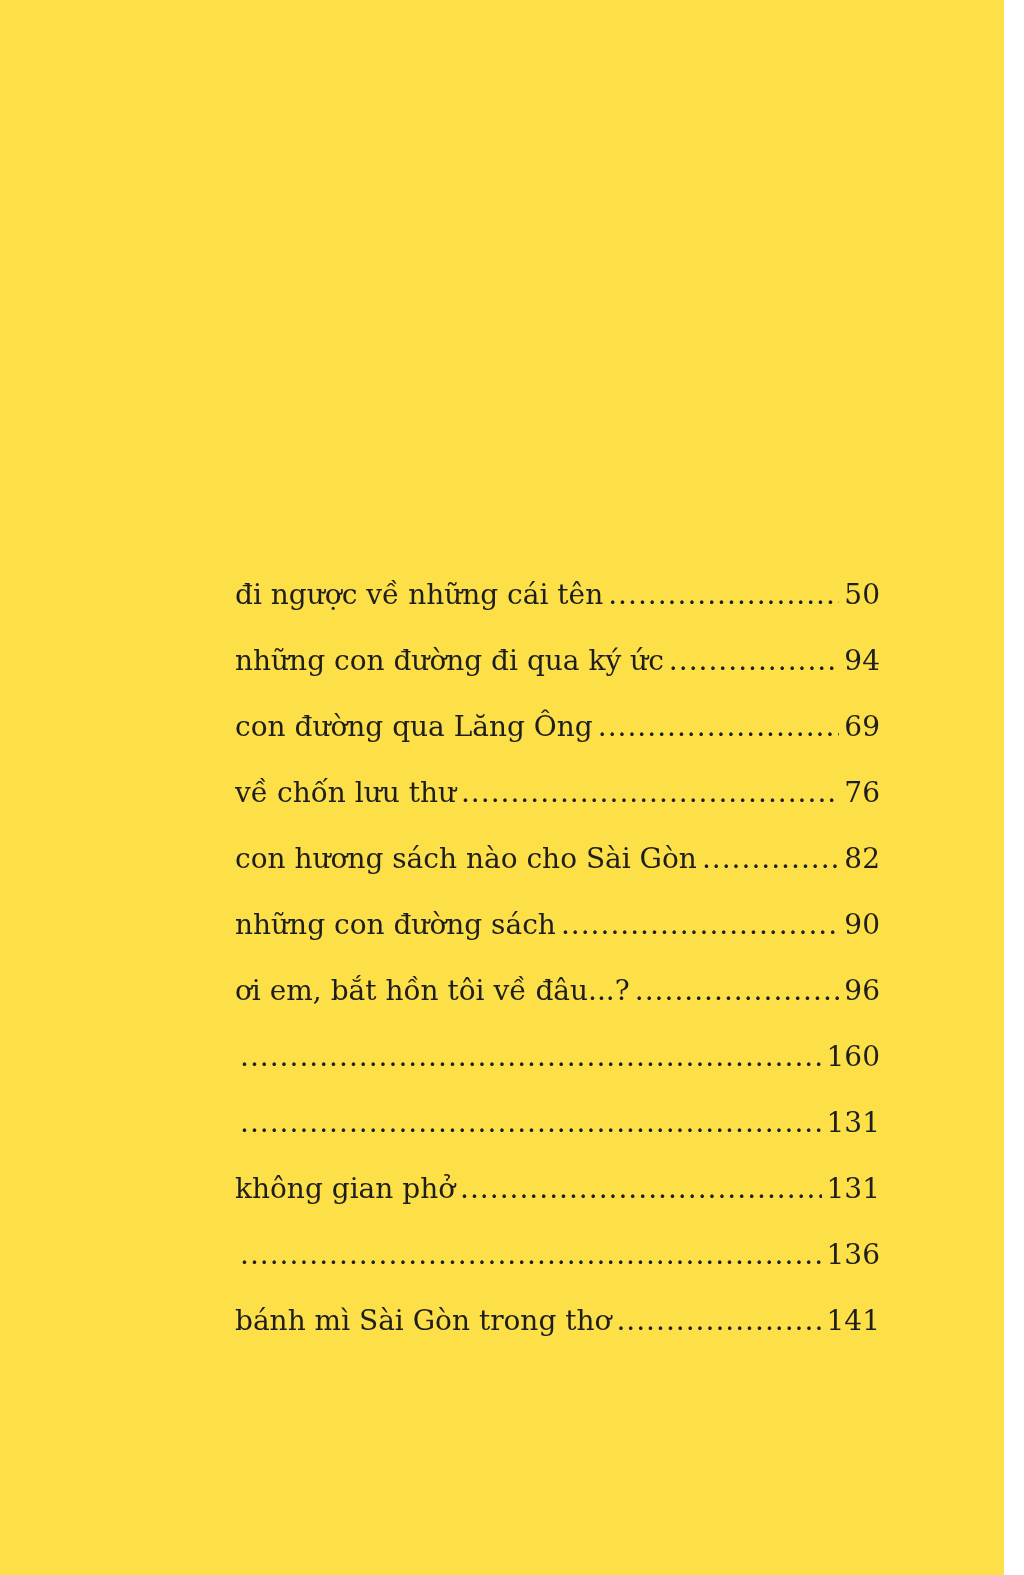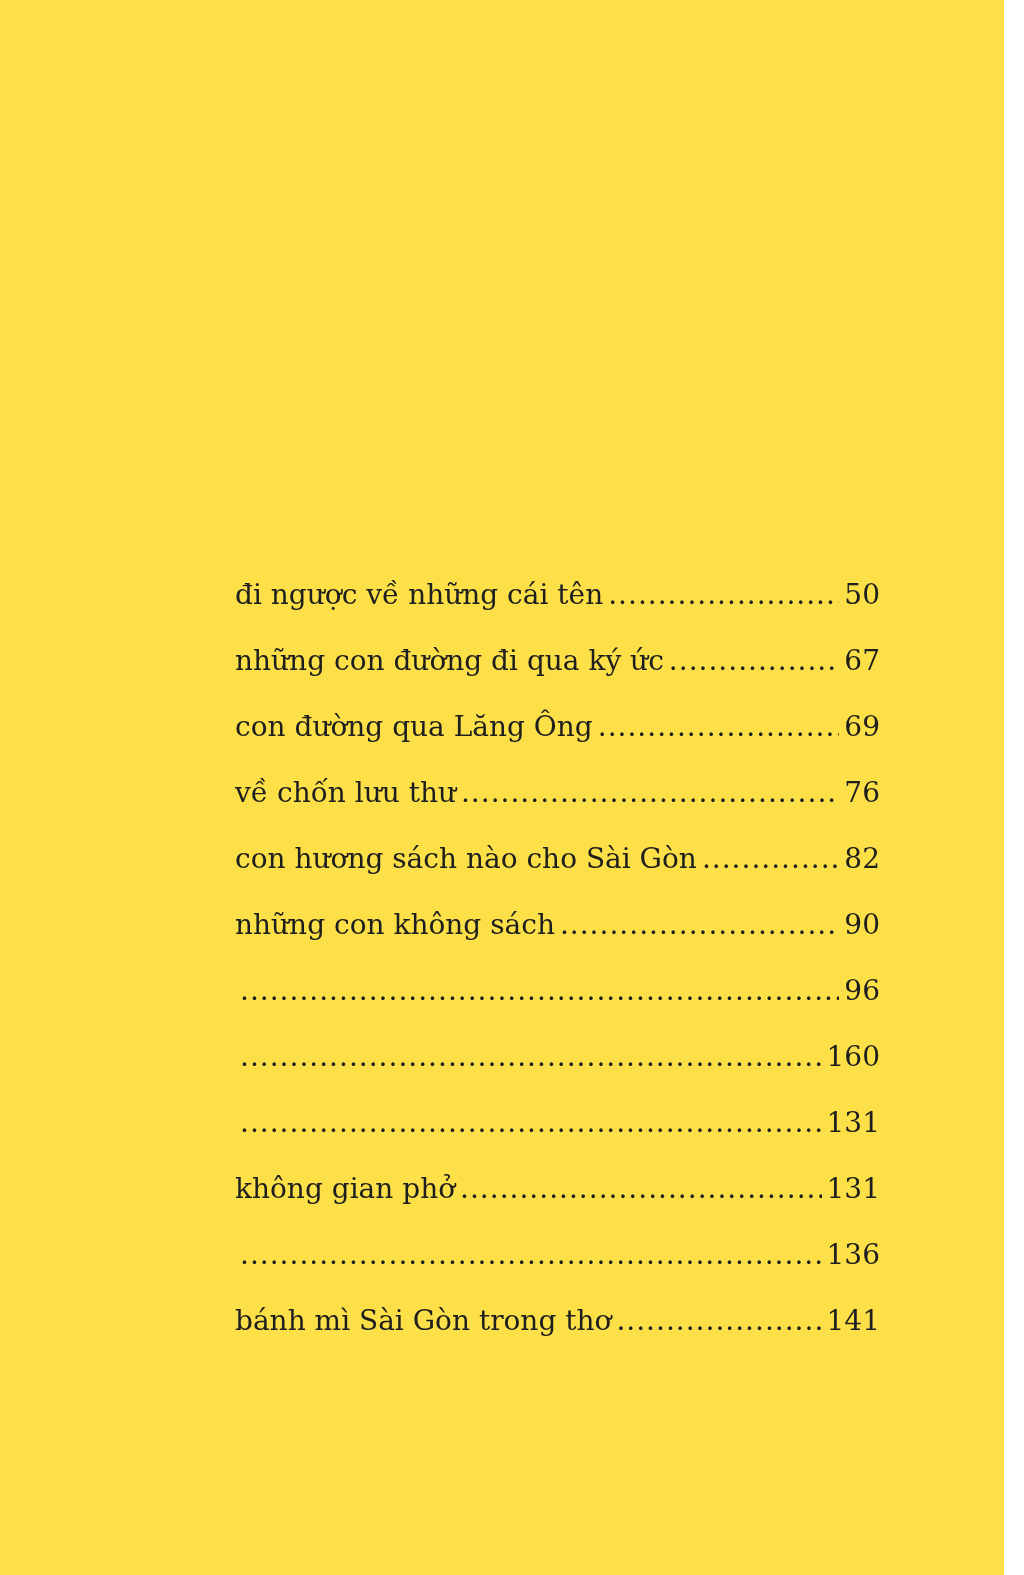--- a/index.html
+++ b/index.html
@@ -57,21 +57,21 @@
 
     <div class="toc-row">
       <span class="toc-title">đi ngược về những cái tên</span>
       <span class="dot-leader"></span>
       <span class="toc-page-num">50</span>
     </div>
 
     <div class="toc-row">
       <span class="toc-title">những con đường đi qua ký ức</span>
       <span class="dot-leader"></span>
-      <span class="toc-page-num">67</span>
+      <span class="toc-page-num">94</span>
     </div>
 
     <div class="toc-row">
       <span class="toc-title">con đường qua Lăng Ông</span>
       <span class="dot-leader"></span>
       <span class="toc-page-num">69</span>
     </div>
 
     <div class="toc-row">
       <span class="toc-title">về chốn lưu thư</span>
@@ -79,26 +79,27 @@
       <span class="toc-page-num">76</span>
     </div>
 
     <div class="toc-row">
       <span class="toc-title">con hương sách nào cho Sài Gòn</span>
       <span class="dot-leader"></span>
       <span class="toc-page-num">82</span>
     </div>
 
     <div class="toc-row">
-      <span class="toc-title">những con không sách</span>
+      <span class="toc-title">những con đường sách</span>
       <span class="dot-leader"></span>
       <span class="toc-page-num">90</span>
     </div>
 
     <div class="toc-row">
+      <span class="toc-title">ơi em, bắt hồn tôi về đâu...?</span>
       <span class="dot-leader"></span>
       <span class="toc-page-num">96</span>
     </div>
 
     <div class="toc-row">
       <span class="dot-leader"></span>
       <span class="toc-page-num">160</span>
     </div>
 
     <div class="toc-row">

